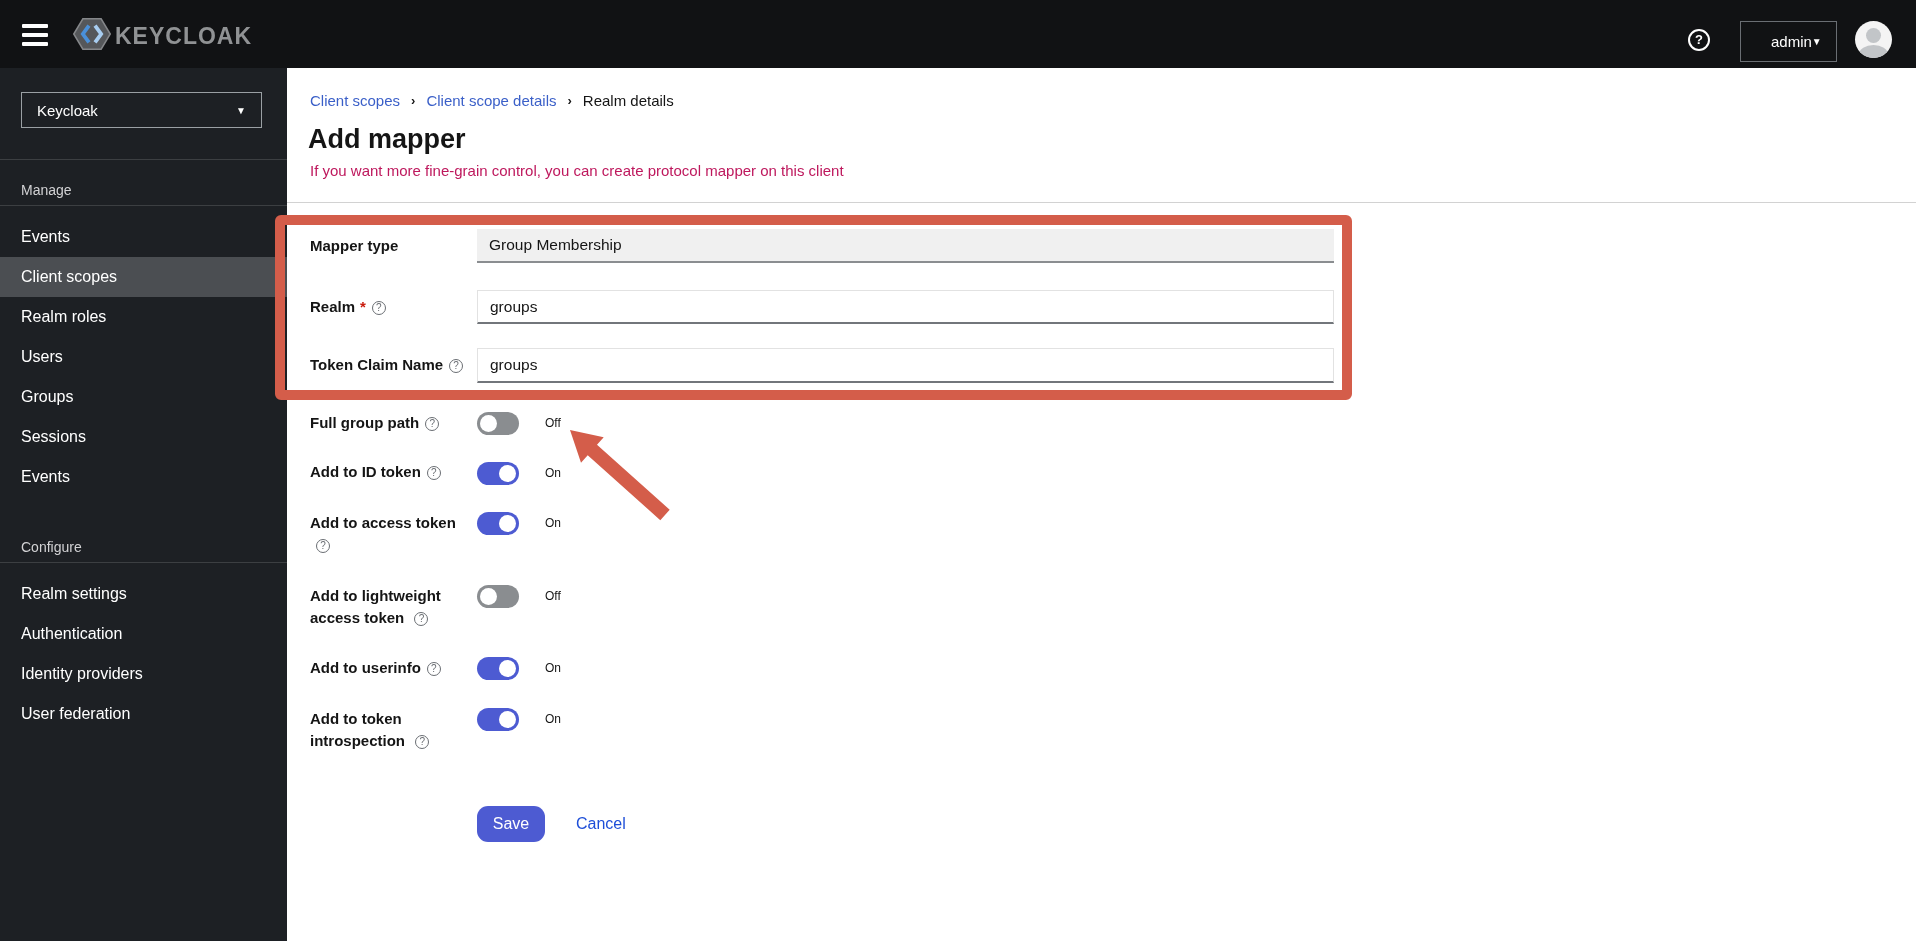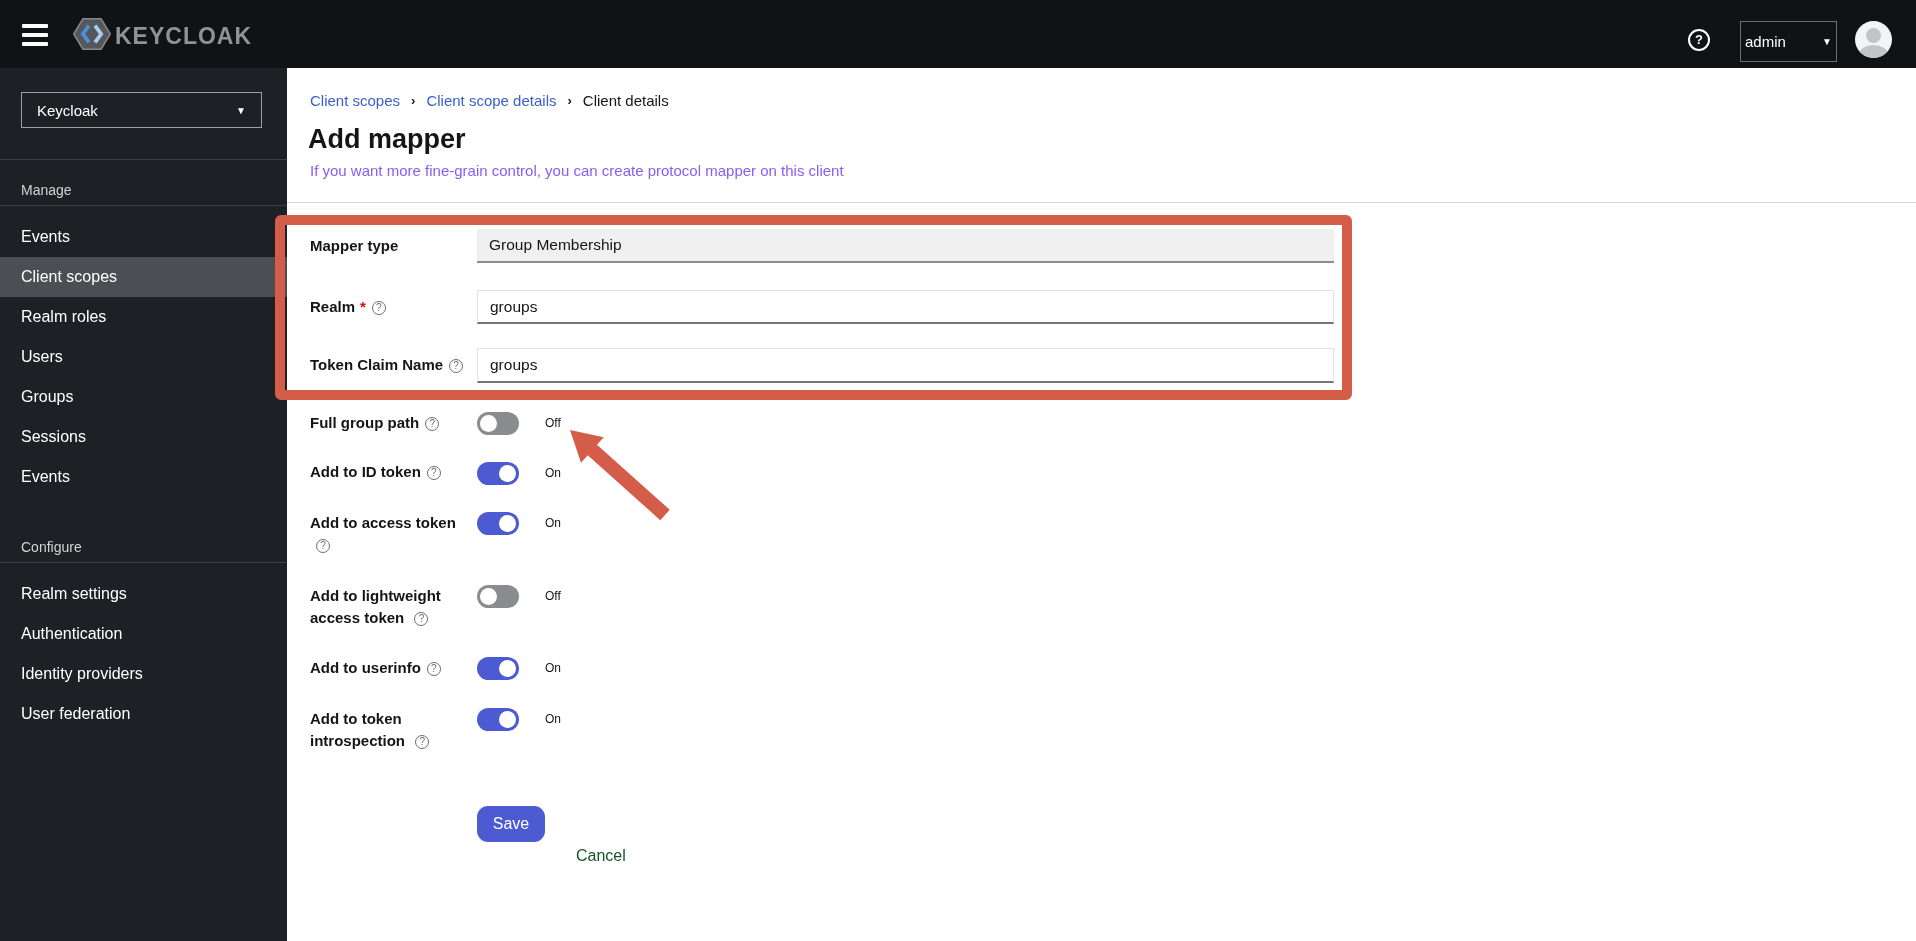--- a/index.html
+++ b/index.html
@@ -28,21 +28,21 @@
     font-size:23px; font-weight:bold; color:#909294; letter-spacing:1px; margin-left:4px;
   }
   .help-circle {
     position:absolute; left:1688px; top:29px; width:22px; height:22px; border:2px solid #ffffff;
     border-radius:50%; color:#ffffff; font-size:13px; font-weight:bold; text-align:center;
     line-height:18px; cursor:pointer;
   }
   .help-circle::after { content:"?"; }
   .user-menu {
     position:absolute; left:1740px; top:21px; width:97px; height:41px;
-    border:1px solid #6a6e73; display:flex; align-items:center; padding:0 4px;
+    border:1px solid #6a6e73; display:flex; align-items:center; padding:0 30px;
     color:#ffffff; font-size:15px; cursor:pointer;
   }
   .user-menu .caret { margin-left:auto; color:#ffffff; font-size:10px; }
   .user-menu .caret::after { content:"▼"; }
   .avatar {
     position:absolute; left:1855px; top:21px; width:37px; height:37px; border-radius:50%;
     background:#f4f4f4; overflow:hidden; cursor:pointer;
   }
   .avatar .head { position:absolute; left:11px; top:7px; width:15px; height:15px; border-radius:50%; background:#c2c5c8; }
   .avatar .torso { position:absolute; left:4px; top:24px; width:29px; height:18px; border-radius:50% 50% 0 0; background:#c2c5c8; }
@@ -72,21 +72,21 @@
   .nav-item.selected { background:#4b4e52; }
 
   
   .breadcrumb { position:absolute; left:310px; top:92px; font-size:15px; display:flex; align-items:center; }
   .crumb-link { color:#3a5fc8; cursor:pointer; }
   .crumb-current { color:#151515; }
   .crumb-sep { margin:0 11px; color:#151515; font-weight:bold; font-size:13px; }
   .crumb-sep::after { content:"›"; }
 
   .page-title { position:absolute; left:308px; top:124px; font-size:27px; font-weight:bold; color:#151515; }
-  .page-subtitle { position:absolute; left:310px; top:162px; font-size:15px; color:#8b5cf6; }
+  .page-subtitle { position:absolute; left:310px; top:162px; font-size:15px; color:#be185d; }
   .main-divider { position:absolute; left:287px; top:202px; width:1629px; height:1px; background:#d2d2d2; }
 
   
   .annotation-rect {
     position:absolute; left:275px; top:215px; width:1077px; height:185px;
     border:10px solid #d45d4a; border-radius:6px; pointer-events:none;
   }
   .annotation-arrow { position:absolute; left:540px; top:410px; pointer-events:none; }
 
   
@@ -118,21 +118,21 @@
   .toggle.toggle-off { background:#8a8d90; }
   .toggle.toggle-off .knob { left:3px; }
   .toggle-value { position:absolute; left:533px; font-size:12px; color:#151515; line-height:23px;margin-left:12px; }
 
   .save-btn {
     position:absolute; left:477px; top:806px; width:68px; height:36px;
     background:#4d5bd2; color:#ffffff; font-size:16px; border:none; border-radius:11px;
     font-family:"Liberation Sans", sans-serif; cursor:pointer;
   }
   .cancel-link {
-    position:absolute; left:576px; top:815px; font-size:16px; color:#14532d; cursor:pointer;margin-top:32px;
+    position:absolute; left:576px; top:815px; font-size:16px; color:#1d4ed8; cursor:pointer;
   }
 </style>
 </head>
 <body>
 
 <div class="app-header">
   <div class="hamburger">
     <span></span>
       <span></span>
       <span></span>
@@ -183,21 +183,21 @@
     <div class="nav-item">Identity providers</div>
     <div class="nav-item">User federation</div>
   </div>
 </div>
 
 <div class="breadcrumb">
   <span class="crumb-link">Client scopes</span>
   <span class="crumb-sep"></span>
   <span class="crumb-link">Client scope details</span>
   <span class="crumb-sep"></span>
-  <span class="crumb-current">Client details</span>
+  <span class="crumb-current">Realm details</span>
 </div>
 
 <h1 class="page-title">Add mapper</h1>
 <div class="page-subtitle">If you want more fine-grain control, you can create protocol mapper on this client</div>
 <div class="main-divider"></div>
 
 <div class="flabel" style="top:235px; width:160px">
   <span>Mapper type</span>
 </div>
 <input class="pf-input readonly" style="top: 229px;" readonly="" value="Group Membership">

